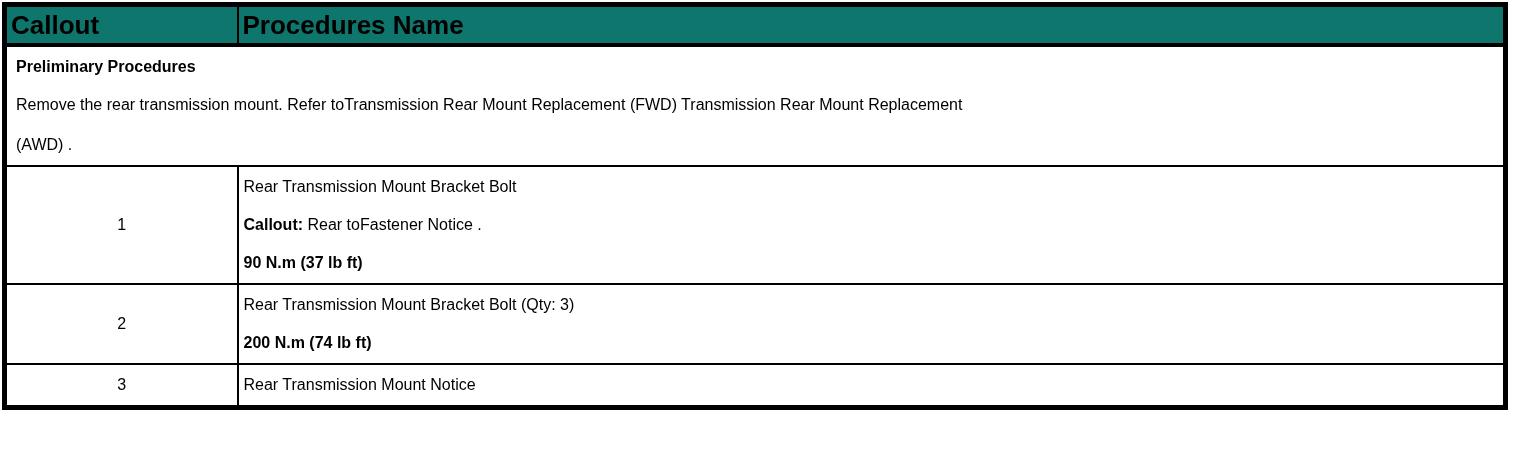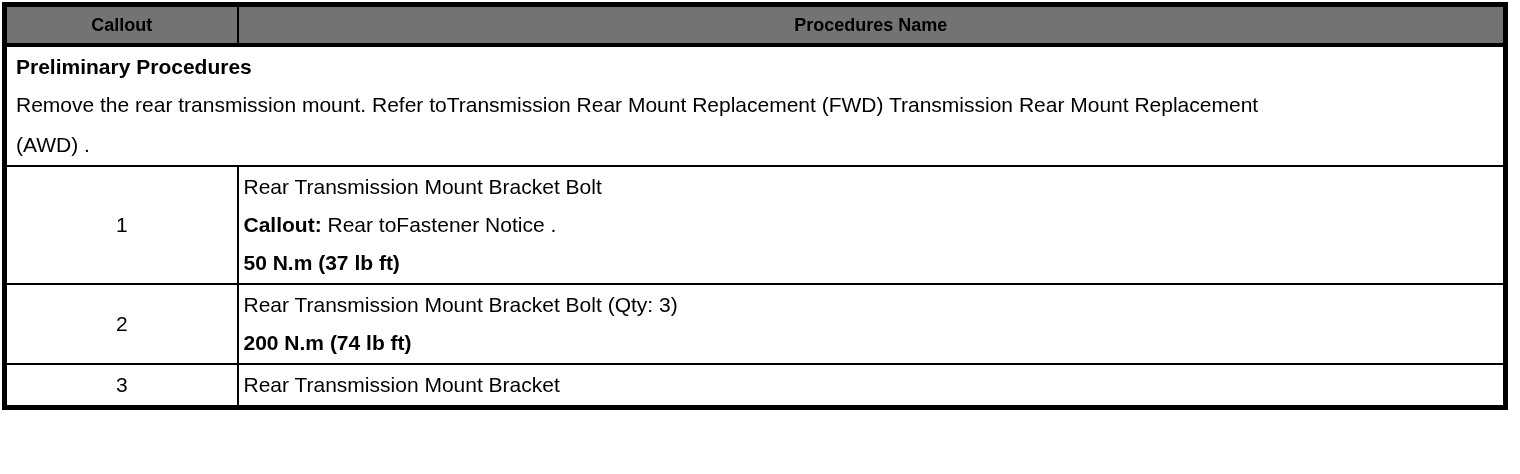--- a/index.html
+++ b/index.html
@@ -23,30 +23,30 @@
     margin: 2px 0 0 2px;
     border: 5px solid #000000;
   }
   col.c-callout { width: 233px; }
   th, td {
     border: 2px solid #000000;
     color: #000000;
   }
   tr.hdr th {
     border-bottom: 4px solid #000000;
-    font-size: 18px;
+    font-size: 26px;
     font-weight: bold;
     line-height: 28px;
-    text-align: center;
+    text-align: left;
     vertical-align: middle;
     padding: 4px 4px;
-    background: #737373;
+    background: #0f766e;
   }
   td {
-    font-size: 21px;
+    font-size: 16px;
     line-height: 28px;
     background: #ffffff;
   }
   td.prelim-cell {
     padding: 6px 9px;
     vertical-align: top;
   }
   td.comp-cell {
     padding: 6px 5px;
     vertical-align: top;
@@ -84,33 +84,33 @@
       </td>
     </tr>
 
     <tr>
       <td class="callout-cell">1</td>
       <td class="comp-cell">
         <div class="para">Rear Transmission Mount Bracket Bolt</div>
         <div class="para">
           <span class="bold">Callout:</span><span> Rear toFastener Notice .</span>
         </div>
-        <div class="para bold">50 N.m (37 lb ft)</div>
+        <div class="para bold">90 N.m (37 lb ft)</div>
       </td>
     </tr>
 
     <tr>
       <td class="callout-cell">2</td>
       <td class="comp-cell">
         <div class="para">Rear Transmission Mount Bracket Bolt (Qty: 3)</div>
         <div class="para bold">200 N.m (74 lb ft)</div>
       </td>
     </tr>
 
     <tr>
       <td class="callout-cell">3</td>
       <td class="comp-cell">
-        <div class="para">Rear Transmission Mount Bracket</div>
+        <div class="para">Rear Transmission Mount Notice</div>
       </td>
     </tr>
   </tbody>
     </table>
 </div>
 
 </body></html>

